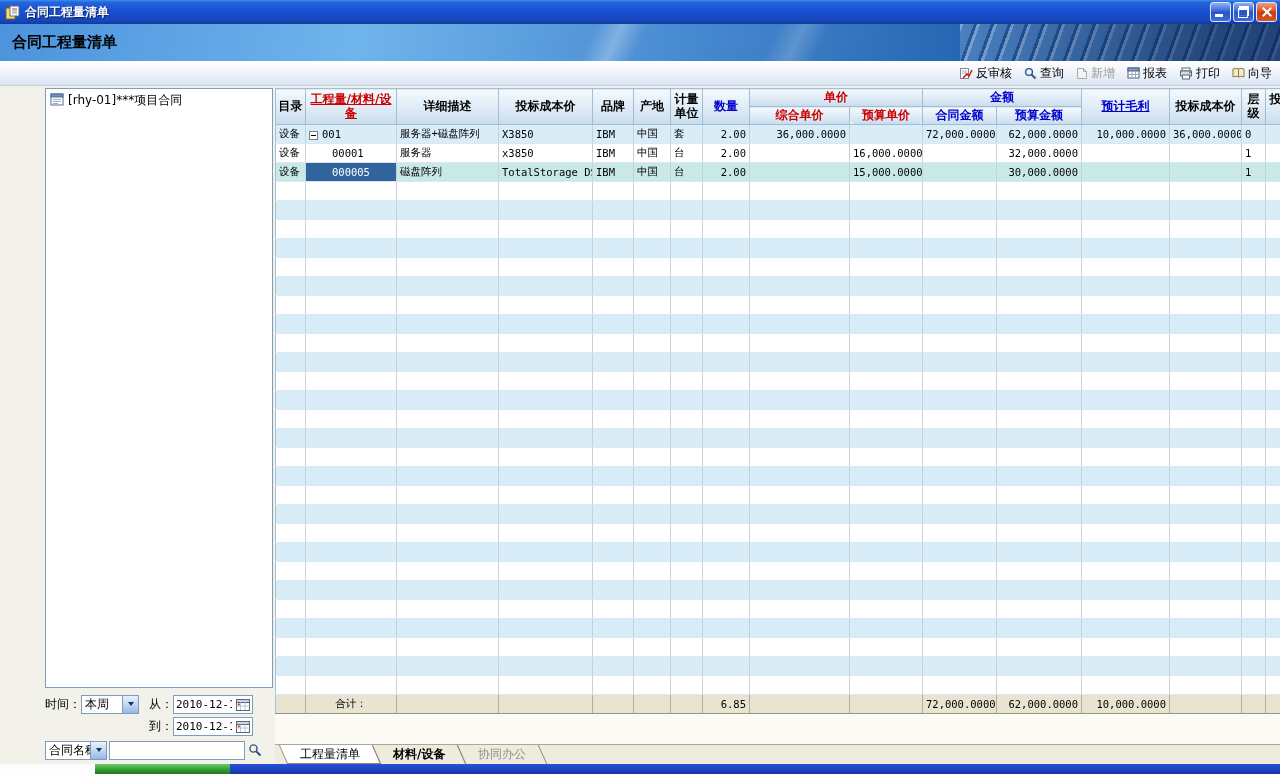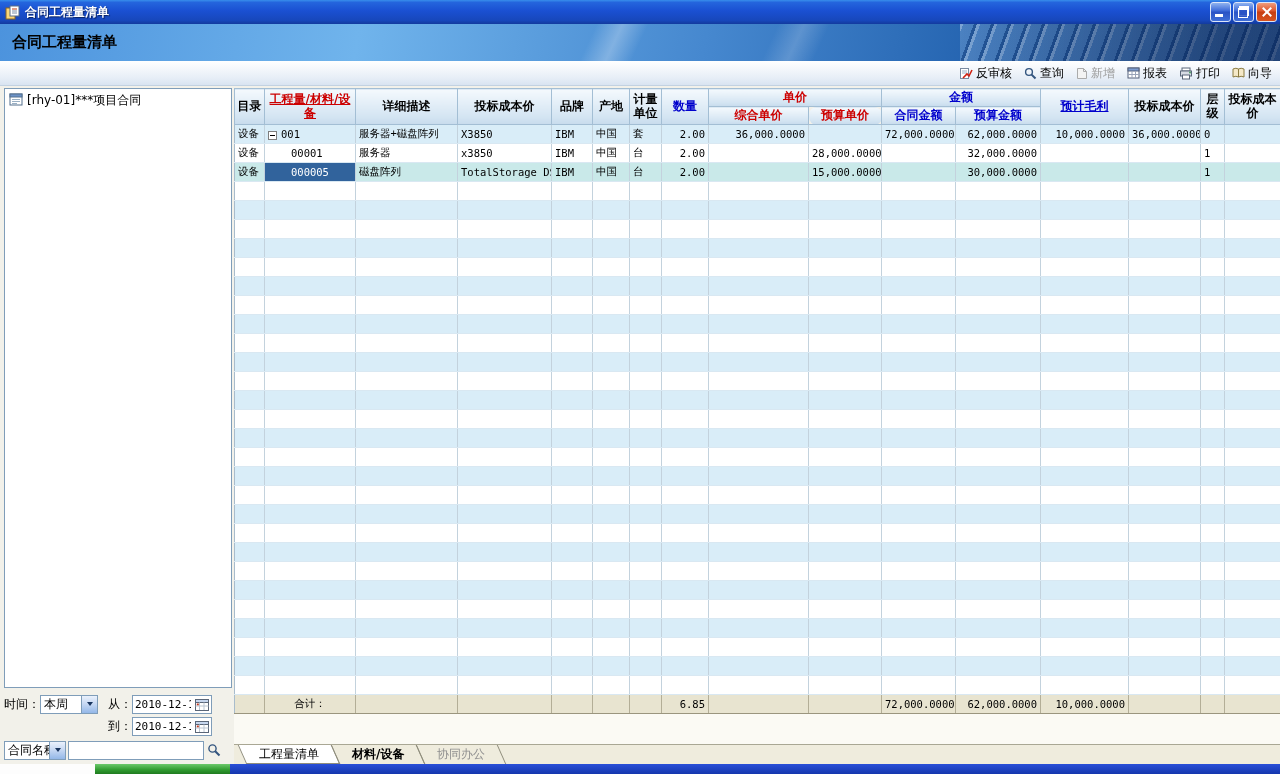--- a/index.html
+++ b/index.html
@@ -40,21 +40,21 @@
       transparent 60%, rgba(255,255,255,.18) 62%, transparent 64%); }
 
   
   .toolbar { height:25px; flex:0 0 25px; display:flex; justify-content:flex-end; align-items:center; gap:12px;
     padding-right:8px; background:linear-gradient(180deg,#ffffff,#e7eef7 70%,#d9e4f1); border-bottom:1px solid #c2d2e2; }
   .tbtn { display:inline-flex; align-items:center; gap:3px; cursor:pointer; color:#000; }
   .tbtn.disabled { color:#9b9b9b; }
   .tbtn .ticon { display:inline-flex; }
 
   
-  .content { flex:1; display:flex; padding-left:4px; padding-top:2px; min-height:0; }
+  .content { flex:1; display:flex; padding-left:4px; padding-top:2px; min-height:0;margin-left:41px; }
   .left-col { width:228px; flex:0 0 228px; display:flex; flex-direction:column; min-height:0; }
   .tree-panel { flex:1; background:#fff; border:1px solid #7f9db9; overflow:hidden; }
   .tree-item { display:flex; align-items:center; gap:4px; padding:3px 4px; cursor:pointer; white-space:nowrap; }
 
   .filters { flex:0 0 auto; padding-bottom:4px; }
   .frow { display:flex; align-items:center; height:20px; white-space:nowrap; }
   .flabel { color:#000; }
   .combo { display:inline-flex; align-items:stretch; border:1px solid #7f9db9; background:#fff; height:19px; cursor:pointer; }
   .combo-text { flex:1; padding:0 3px; line-height:17px; overflow:hidden; }
   .combo-btn { width:16px; background:linear-gradient(180deg,#eaf1fc,#c3d6f2 50%,#94b8e8); border-left:1px solid #7f9db9;
@@ -343,21 +343,21 @@
             <tr class="even">
               <td style="text-align: left;">设备</td>
               <td style="text-align: left; padding-left: 26px;">00001</td>
               <td style="text-align: left;">服务器</td>
               <td style="text-align: left;">x3850</td>
               <td style="text-align: left;">IBM</td>
               <td style="text-align: left;">中国</td>
               <td style="text-align: left;">台</td>
               <td style="text-align: right;">2.00</td>
               <td style="text-align: right;"></td>
-              <td style="text-align: right;">28,000.0000</td>
+              <td style="text-align: right;">16,000.0000</td>
               <td style="text-align: right;"></td>
               <td style="text-align: right;">32,000.0000</td>
               <td style="text-align: right;"></td>
               <td style="text-align: right;"></td>
               <td style="text-align: left;">1</td>
               <td style="text-align: left;"></td>
             </tr>
             <tr class="odd selected">
               <td style="text-align: left;">设备</td>
               <td class="sel-cell" style="text-align: left; padding-left: 26px;">000005</td>

